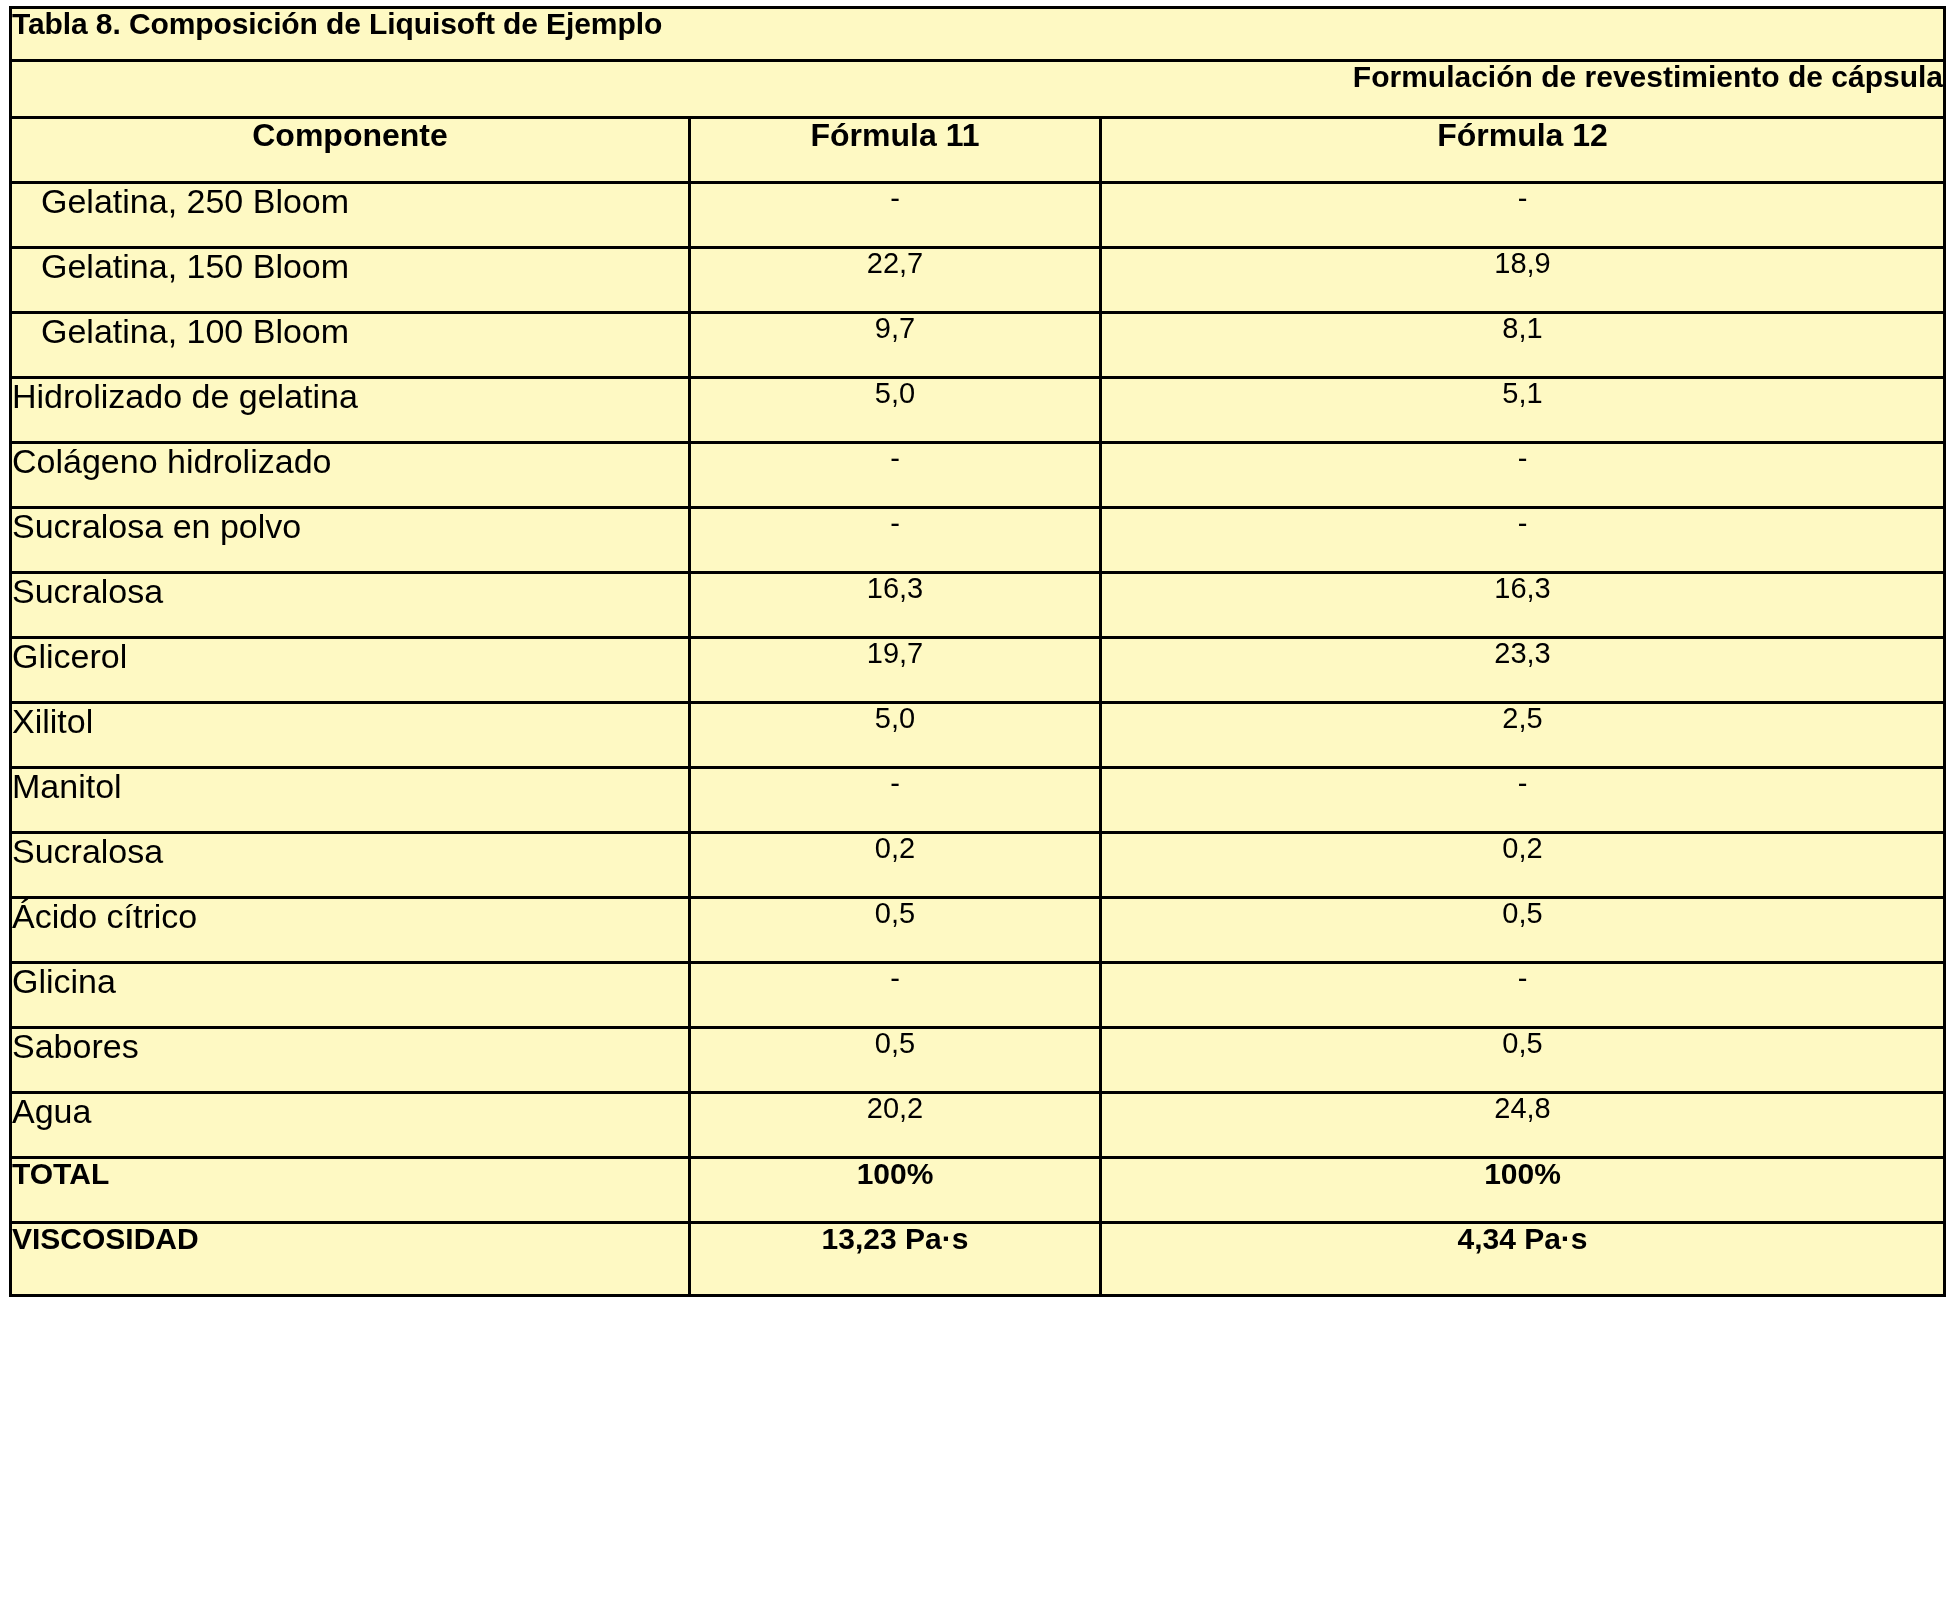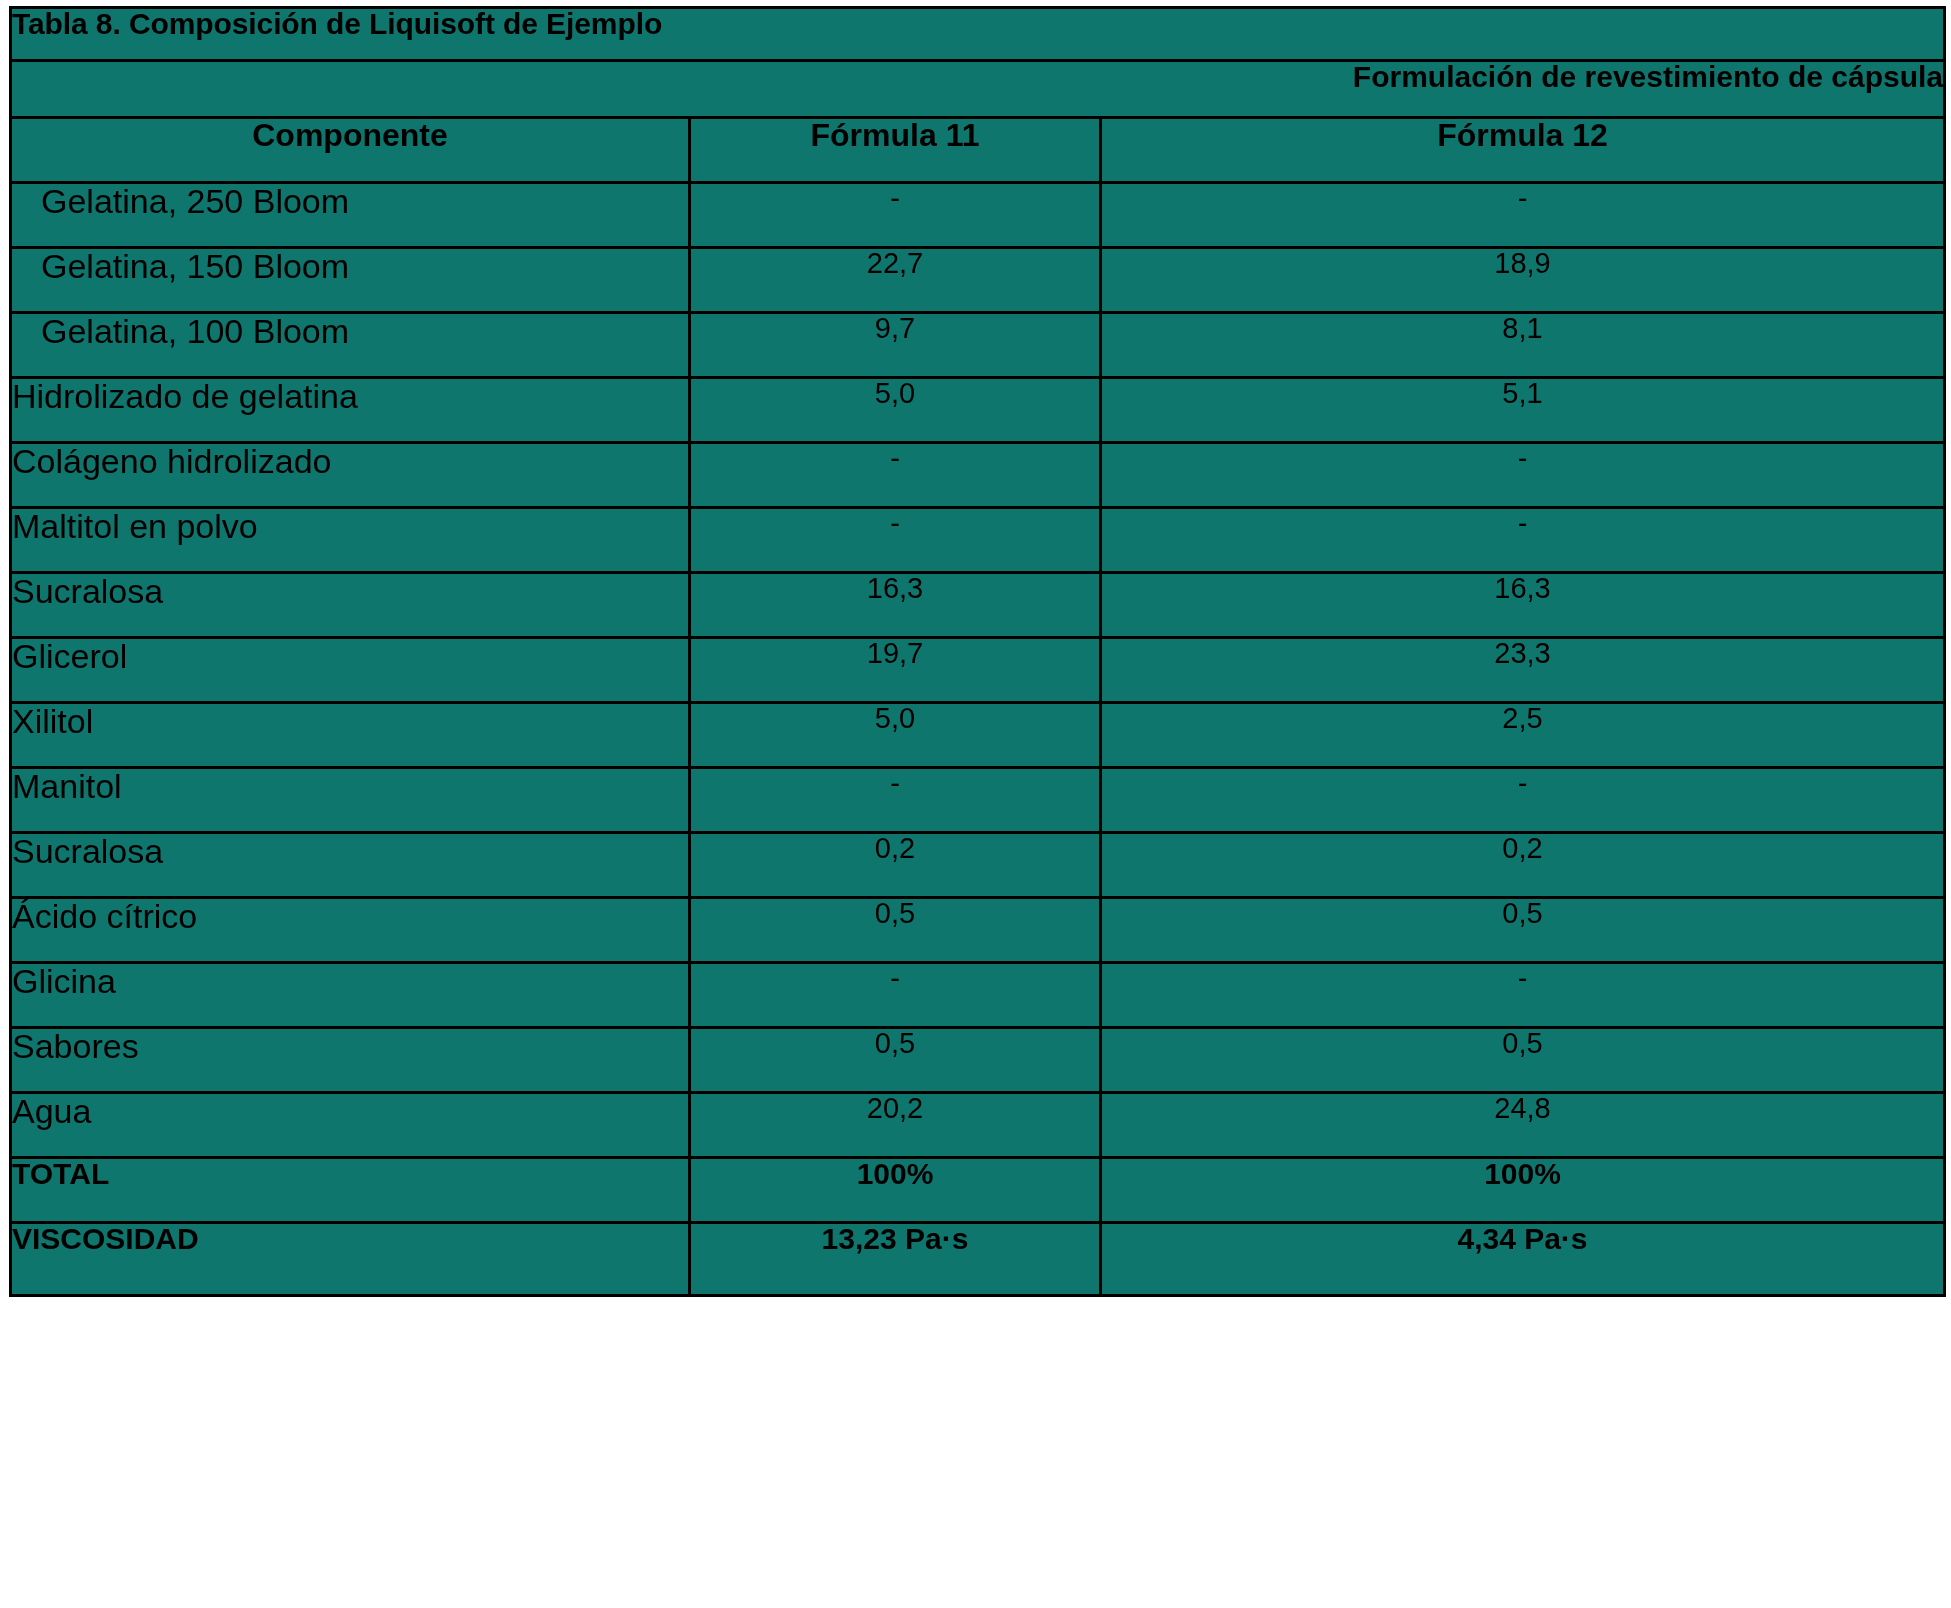--- a/index.html
+++ b/index.html
@@ -28,21 +28,21 @@
     top: 6px;
     width: 1934px;
     border-collapse: collapse;
     table-layout: fixed;
   }
 
   table.doc-table td {
     border: 3px solid #000000;
     vertical-align: top;
     padding: 0;
-    background: #0f766e;
+    background: #fef9c3;
   }
 
   
   col.c-component { width: 679px; }
   col.c-f11       { width: 411px; }
   col.c-f12       { width: 844px; }
 
   
   .cell-title {
     height: 50px;
@@ -145,21 +145,21 @@
           <td class="cell-label">Hidrolizado de gelatina</td>
           <td class="cell-value">5,0</td>
           <td class="cell-value">5,1</td>
         </tr>
         <tr class="data-row">
           <td class="cell-label">Colágeno hidrolizado</td>
           <td class="cell-value">-</td>
           <td class="cell-value">-</td>
         </tr>
         <tr class="data-row">
-          <td class="cell-label">Maltitol en polvo</td>
+          <td class="cell-label">Sucralosa en polvo</td>
           <td class="cell-value">-</td>
           <td class="cell-value">-</td>
         </tr>
         <tr class="data-row">
           <td class="cell-label">Sucralosa</td>
           <td class="cell-value">16,3</td>
           <td class="cell-value">16,3</td>
         </tr>
         <tr class="data-row">
           <td class="cell-label">Glicerol</td>

